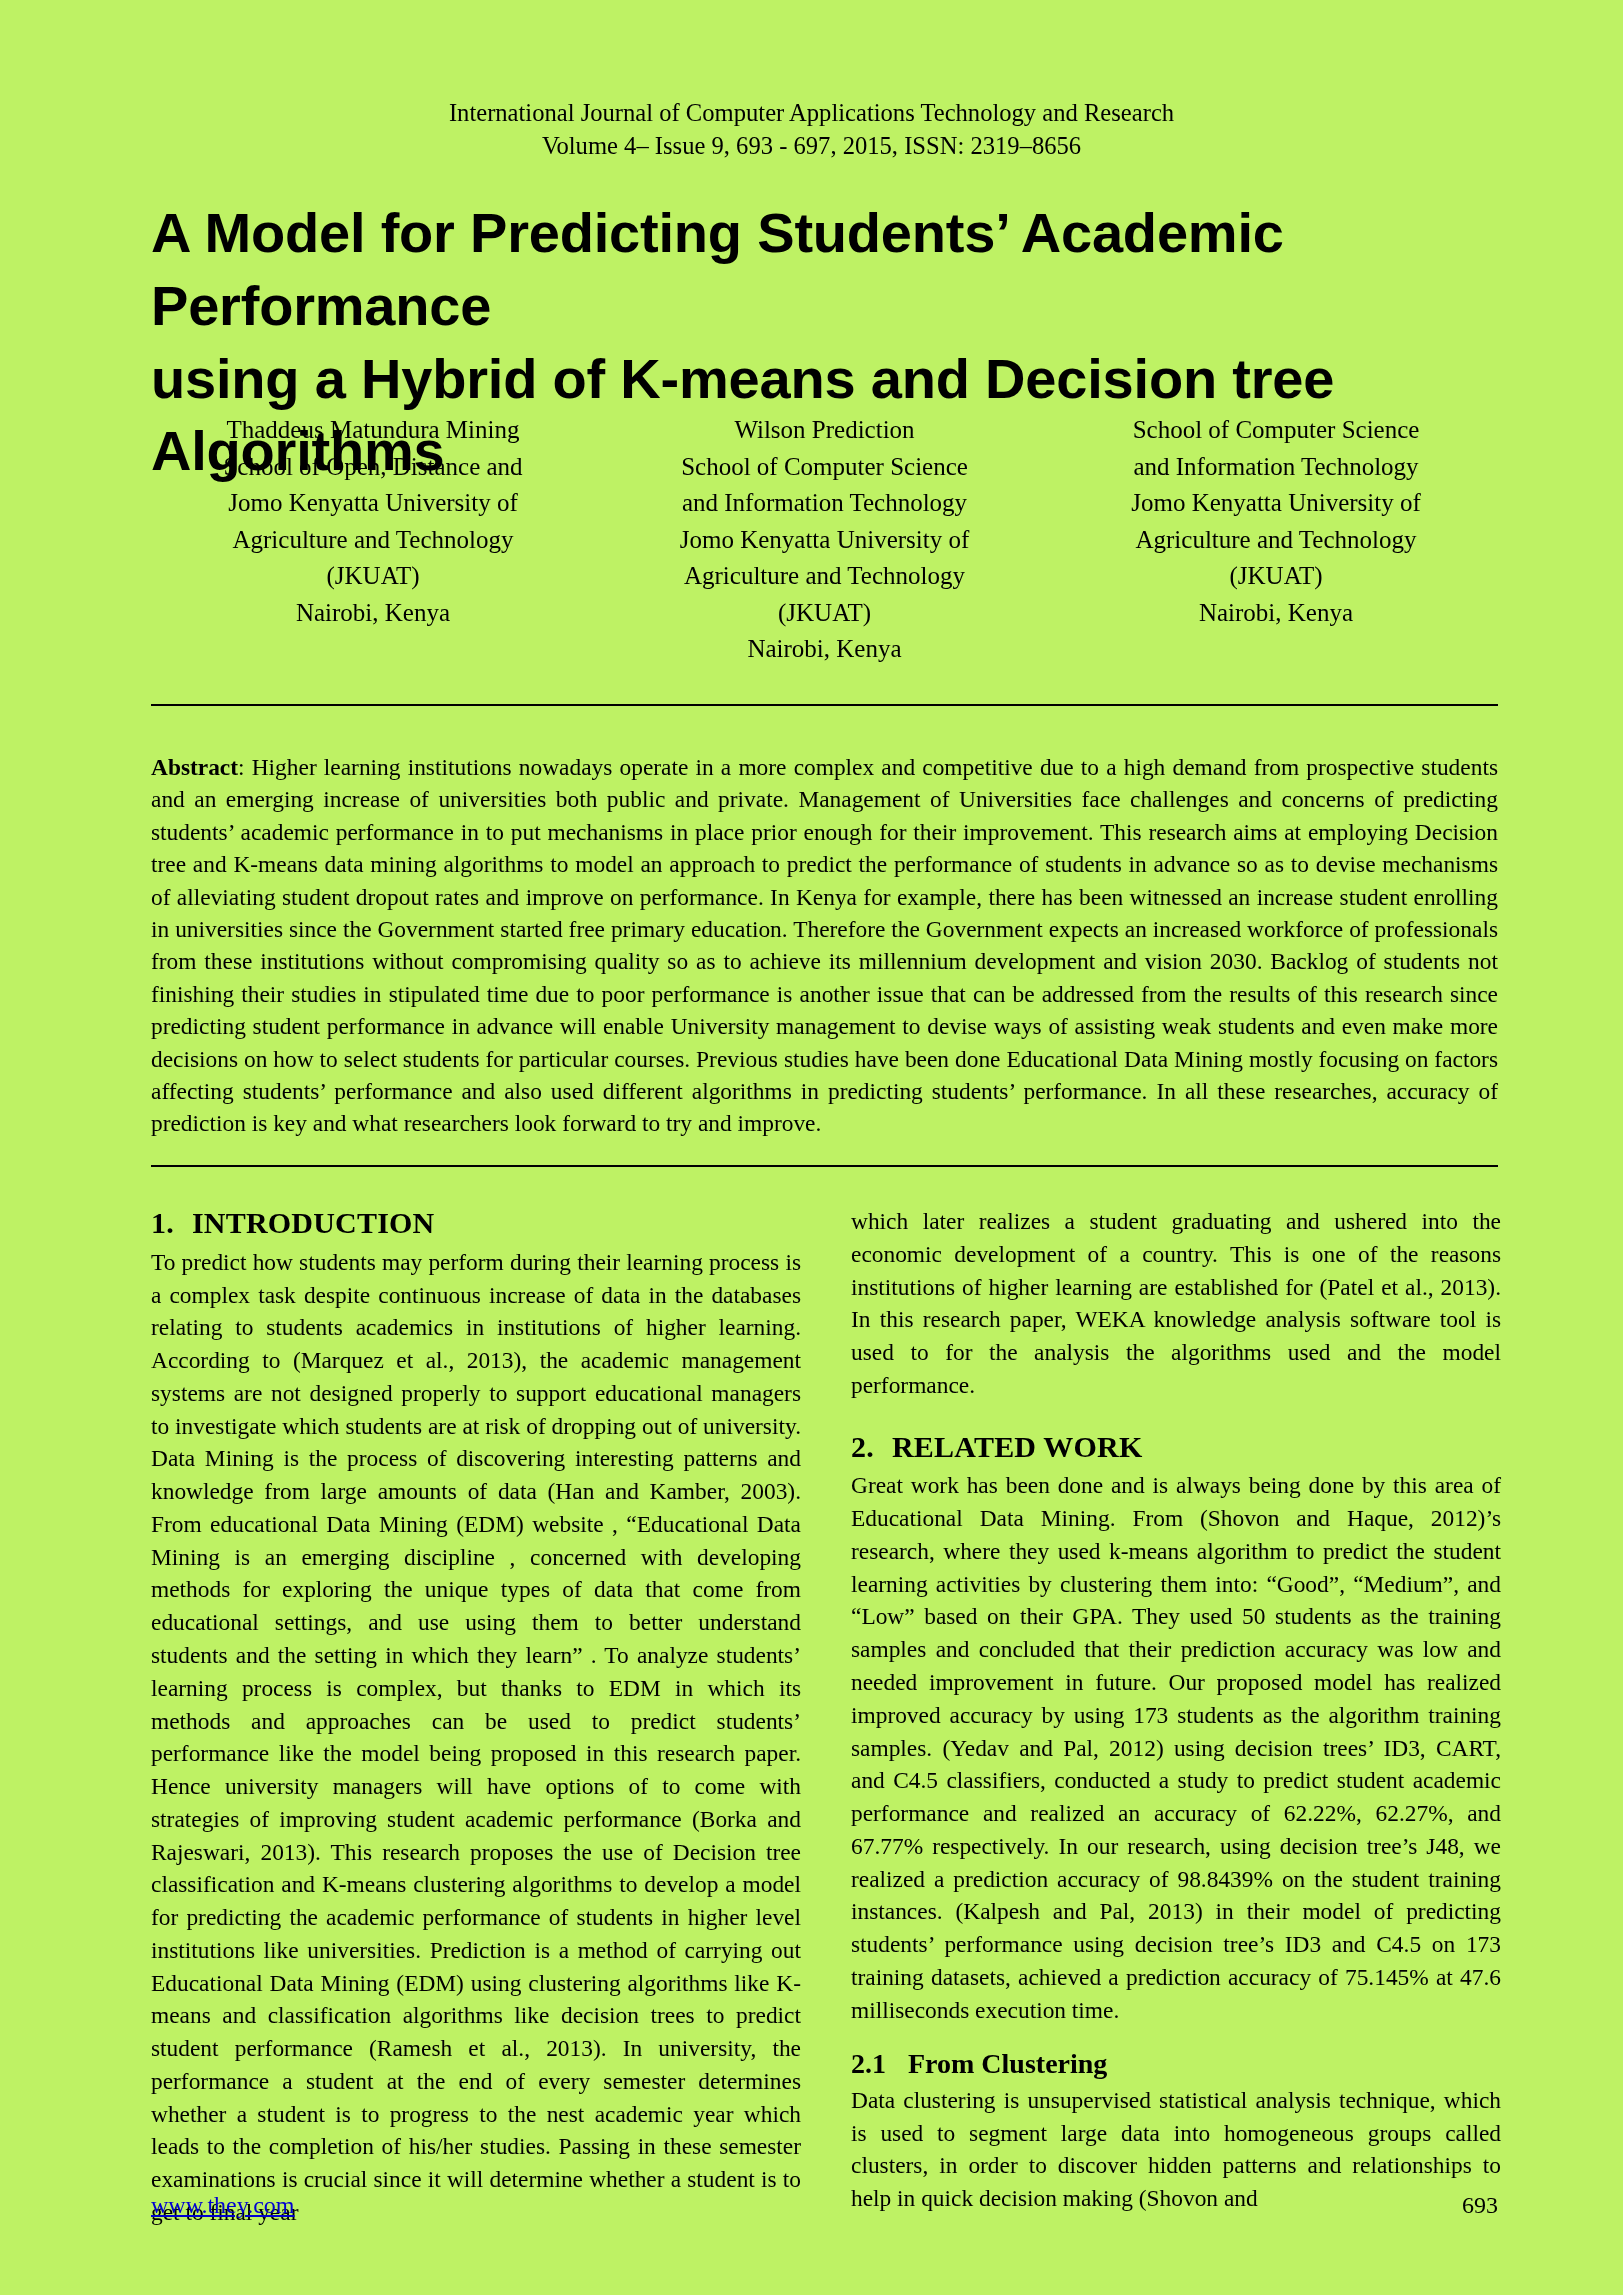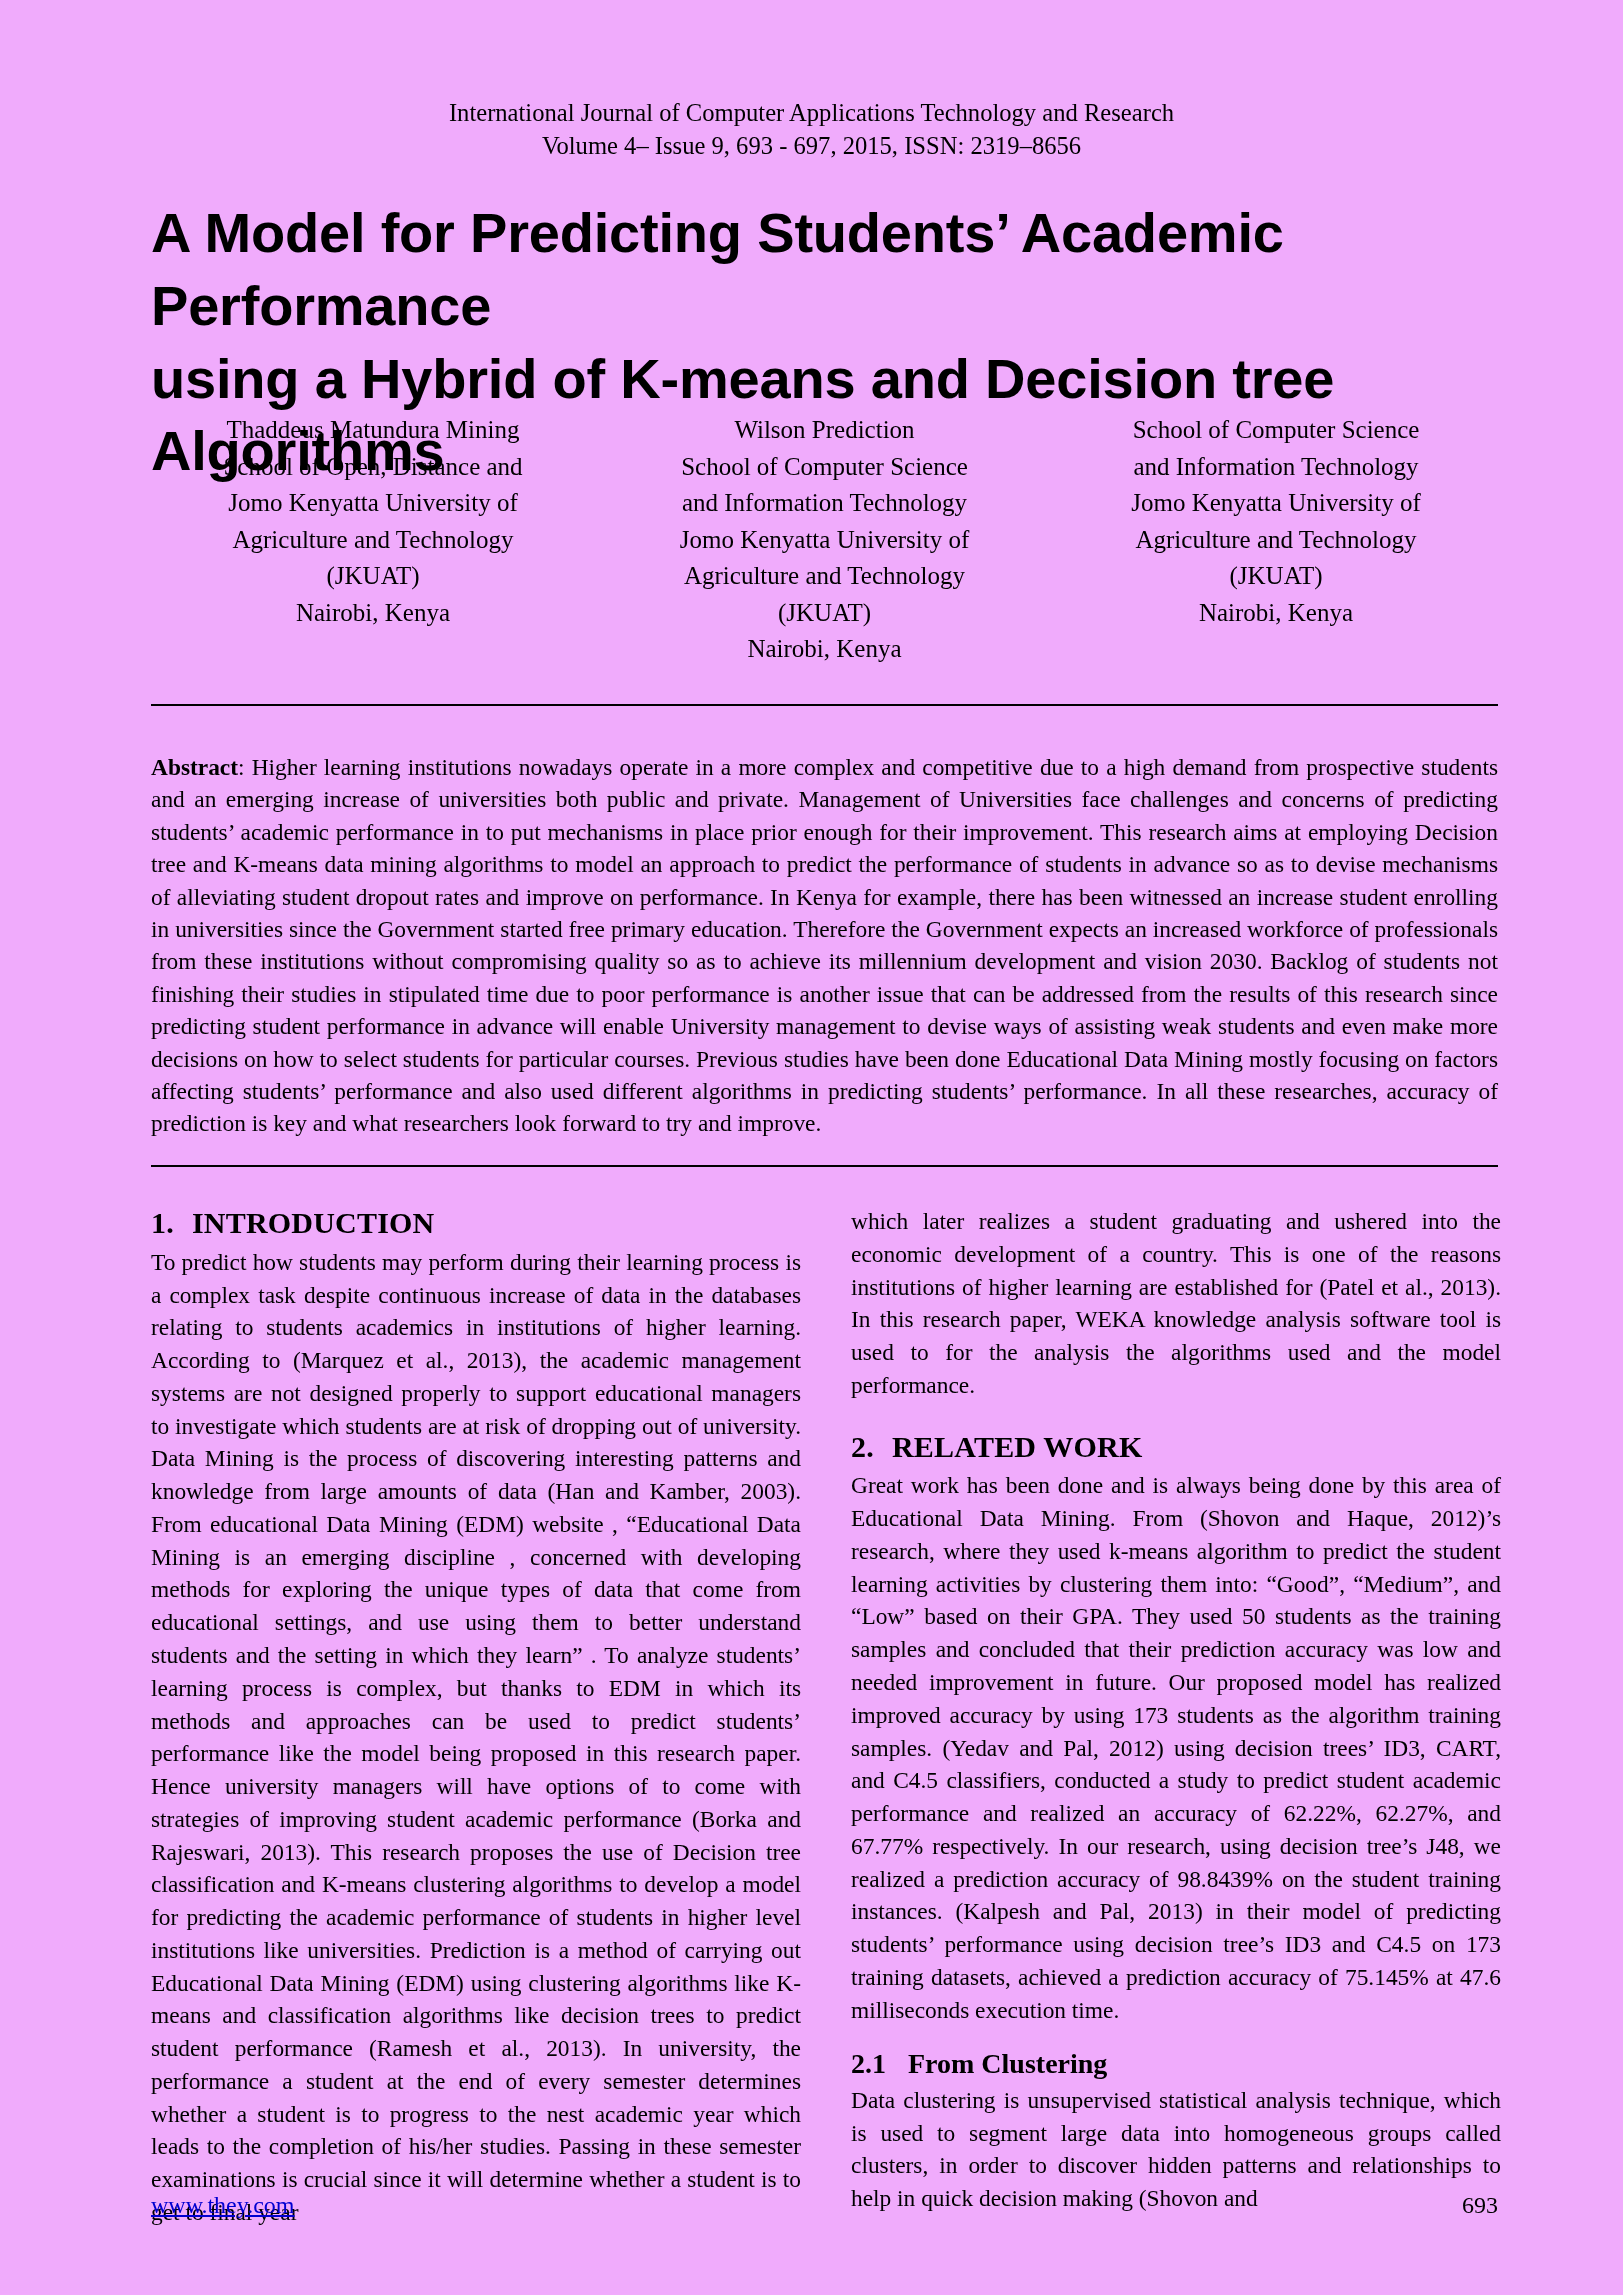--- a/index.html
+++ b/index.html
@@ -4,21 +4,21 @@
 <style>
   html, body {
     margin: 0;
     padding: 0;
     background: #ffffff;
   }
   .page {
     position: relative;
     width: 1623px;
     height: 2295px;
-    background: #f0abfc;
+    background: #bef264;
     margin: 0 auto;
     box-sizing: border-box;
     padding: 0;
     font-family: "Liberation Serif", "DejaVu Serif", serif;
     color: #000000;
     overflow: hidden;
   }
 
   
   .journal-header {

